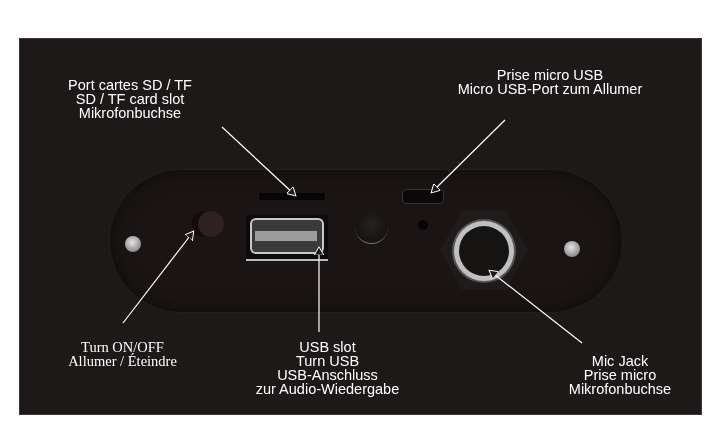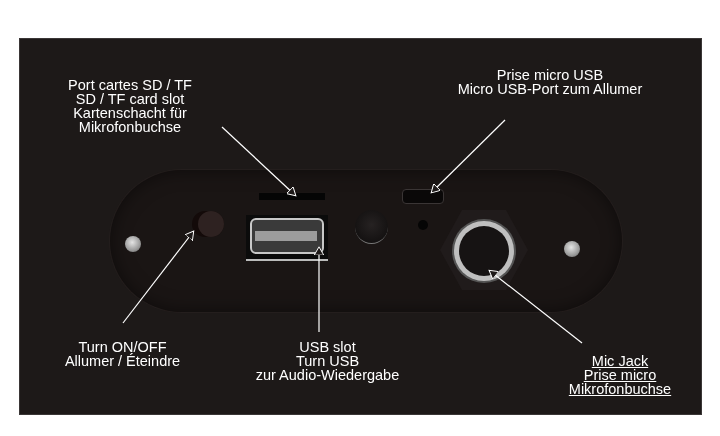--- a/index.html
+++ b/index.html
@@ -33,41 +33,41 @@
   svg.arrows { position: absolute; left: 0; top: 0; }
 </style>
 </head>
 <body>
 
 <div class="frame"></div>
 
 <div class="label" style="left:55px; top:78px; width:150px;">
   <div>Port cartes SD / TF</div>
   <div>SD / TF card slot</div>
-  <div>Kartenschacht für</div>
   <div>Mikrofonbuchse</div>
 </div>
 
 <div class="label" style="left:440px; top:68px; width:220px;">
   <div>Prise micro USB</div>
   <div>Micro USB-Port zum Allumer</div>
 </div>
 
-<div class="label" style="left:50px; top:340px; width:145px;">
+<div class="label" style="left:50px; top:340px; width:145px;font-family:Liberation Serif, serif;">
   <div>Turn ON/OFF</div>
   <div>Allumer / Éteindre</div>
 </div>
 
 <div class="label" style="left:240px; top:340px; width:175px;">
   <div>USB slot</div>
   <div>Turn USB</div>
+  <div>USB-Anschluss</div>
   <div>zur Audio-Wiedergabe</div>
 </div>
 
-<div class="label" style="left:555px; top:354px; width:130px;text-decoration:underline;">
+<div class="label" style="left:555px; top:354px; width:130px;">
   <div>Mic Jack</div>
   <div>Prise micro</div>
   <div>Mikrofonbuchse</div>
 </div>
 
 <div class="plate"></div>
 <div class="screw" style="left:125px; top:236px;"></div>
 <div class="screw" style="left:564px; top:241px;"></div>
 <div class="sd-slot"></div>
 <div class="power-btn">

